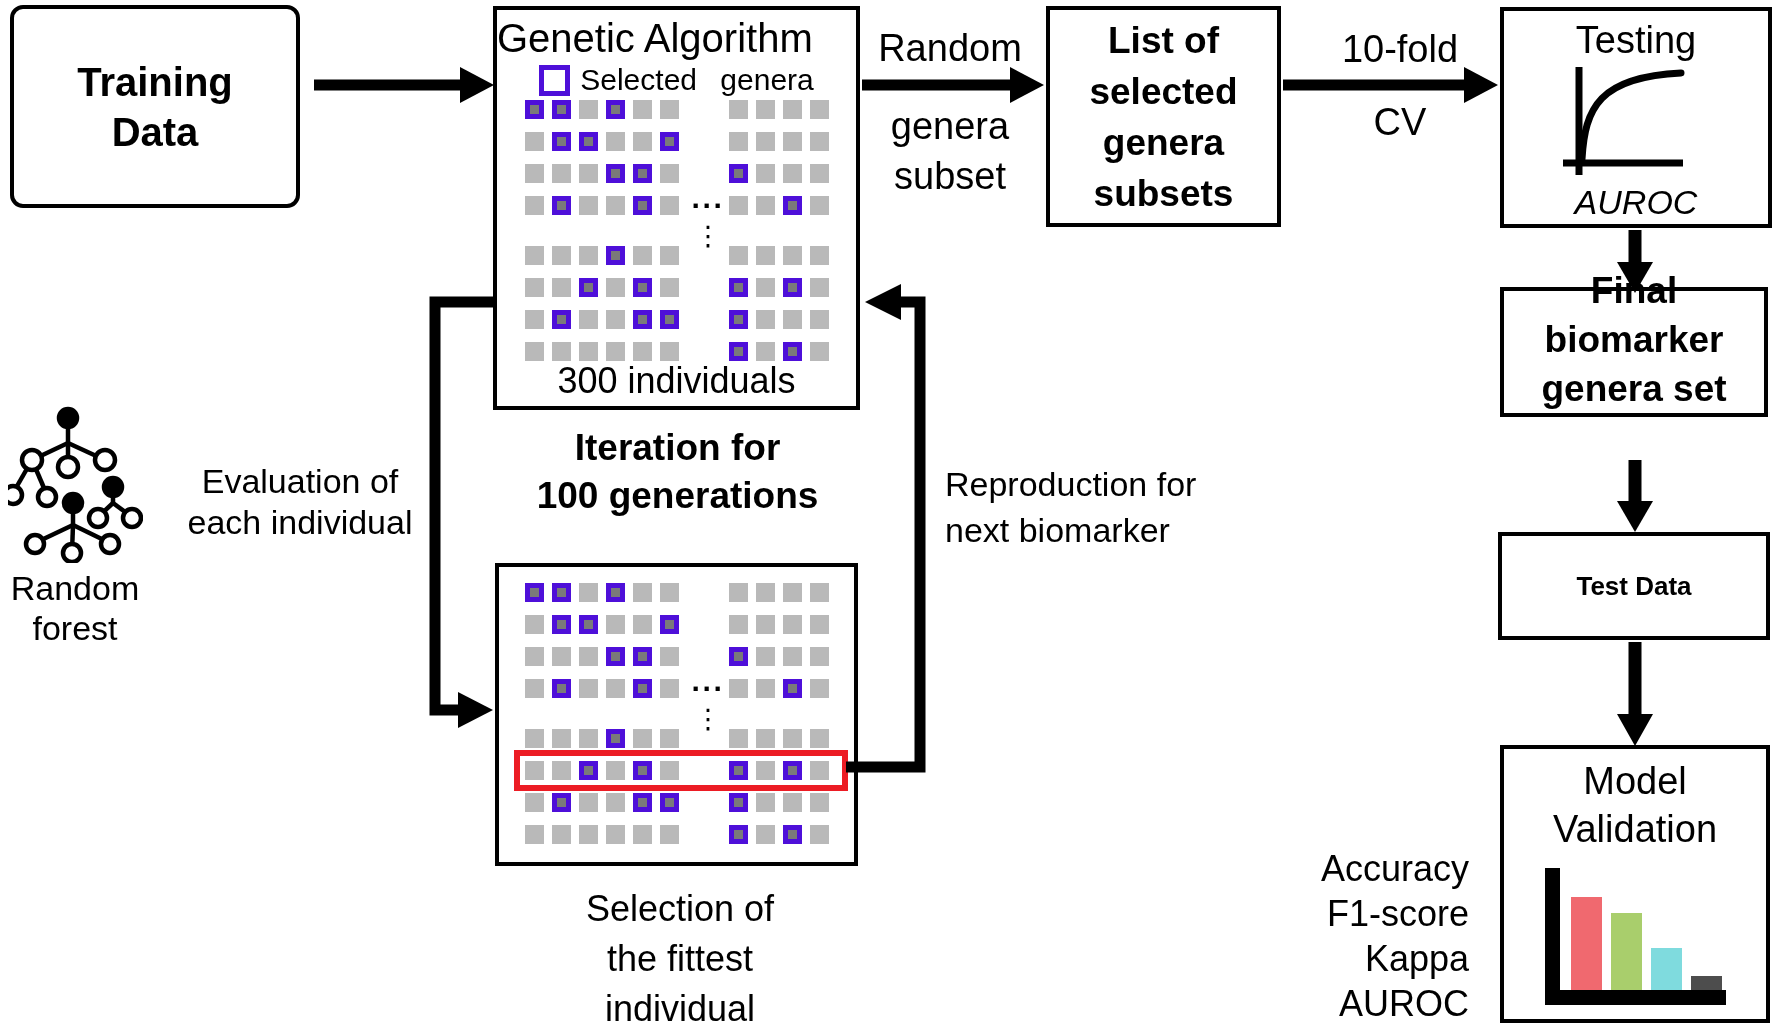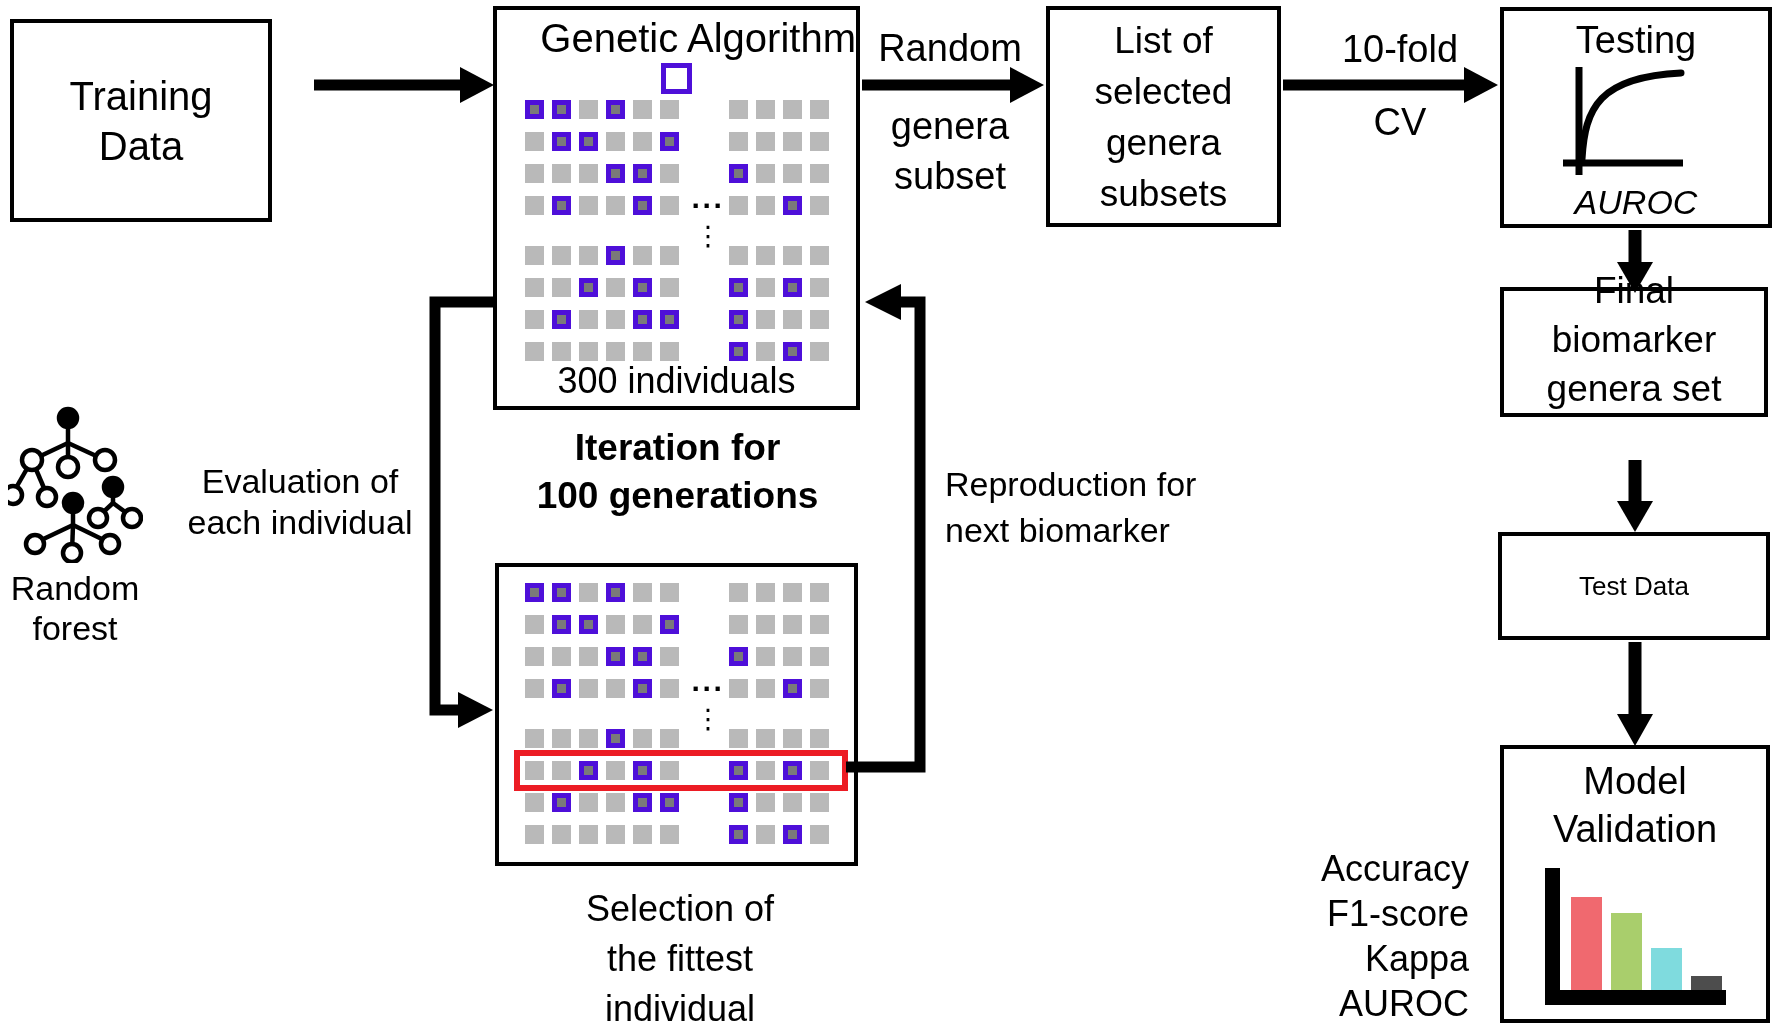--- a/index.html
+++ b/index.html
@@ -1,33 +1,33 @@
 <!DOCTYPE html>
 <html style="--selected_border: #4e0fd9; --selected_fill: #7a7a7a; --unselected_fill: #b9b9b9; --highlight_red: #ec1c24; --line_black: #000000;"><head>
 <meta charset="utf-8">
 <style>
   html,body{margin:0;padding:0;background:#fff;}
   body{width:1774px;height:1029px;position:relative;overflow:hidden;
        font-family:"Liberation Sans","DejaVu Sans",sans-serif;color:#000;}
   .box{position:absolute;background:#fff;border:4px solid #000;box-sizing:border-box;}
-  .center-flex{display:flex;align-items:center;justify-content:center;text-align:center;}
+  .center-flex{display:flex;align-items:center;justify-content:center;text-align:center;font-weight:bold;}
   .pre{white-space:pre-line;}
   .lbl{position:absolute;white-space:pre-line;}
   .italic{}
   
-  #training-box{left:10px;top:19px;width:262px;height:203px;font-size:40px;line-height:50px;}
+  #training-box{left:10px;top:5px;width:290px;height:203px;font-size:40px;line-height:50px;border-radius:13px;}
   #ga-box{left:493px;top:6px;width:367px;height:404px;}
   #list-box{left:1046px;top:6px;width:235px;height:221px;font-size:37px;line-height:51px;}
   #testing-box{left:1500px;top:7px;width:272px;height:221px;}
   #final-box{left:1500px;top:287px;width:268px;height:130px;font-size:37px;line-height:49px;align-items:flex-end;}
   #testdata-box{left:1498px;top:532px;width:272px;height:108px;font-size:26px;}
   #mv-box{left:1500px;top:745px;width:270px;height:278px;padding-left:15px;}
   #lower-box{left:495px;top:563px;width:363px;height:303px;}
   
-  .ga-title{position:absolute;top:6px;left:0;right:0;text-align:right;font-size:40px;padding-left:20px;}
+  .ga-title{position:absolute;top:6px;left:0;right:0;text-align:left;font-size:40px;}
   .ga-legend{position:absolute;top:53px;left:0;right:0;display:flex;align-items:center;justify-content:center;gap:10px;}
   .legend-swatch{width:31px;height:31px;border:5px solid var(--selected_border);background:#fff;box-sizing:border-box;flex:none;}
   .legend-text{font-size:30px;word-spacing:0.5em;}
   .ga-caption{position:absolute;bottom:4px;left:0;right:0;text-align:center;font-size:36px;}
   
   .grid{position:absolute;display:flex;flex-direction:column;}
   #grid-upper{top:90px;left:28px;}
   #grid-lower{top:16px;left:26px;}
   .grid-row{display:flex;margin-bottom:13px;height:19px;}
   .grid-row.highlight{outline:6px solid var(--highlight_red);outline-offset:5px;}
@@ -67,20 +67,21 @@
 
 <div class="box center-flex" id="training-box">
   <div class="pre">Training
 Data</div>
 </div>
 
 <div class="box" id="ga-box">
   <div class="ga-title">Genetic Algorithm</div>
   <div class="ga-legend">
     <span class="legend-swatch"></span>
+    <span class="legend-text">Selected genera</span>
   </div>
   <div class="grid" id="grid-upper">
       <div class="grid-row">
         <span class="cell sel"></span>
         <span class="cell sel"></span>
         <span class="cell"></span>
         <span class="cell sel"></span>
         <span class="cell"></span>
         <span class="cell"></span>
         <span class="gap"></span>

